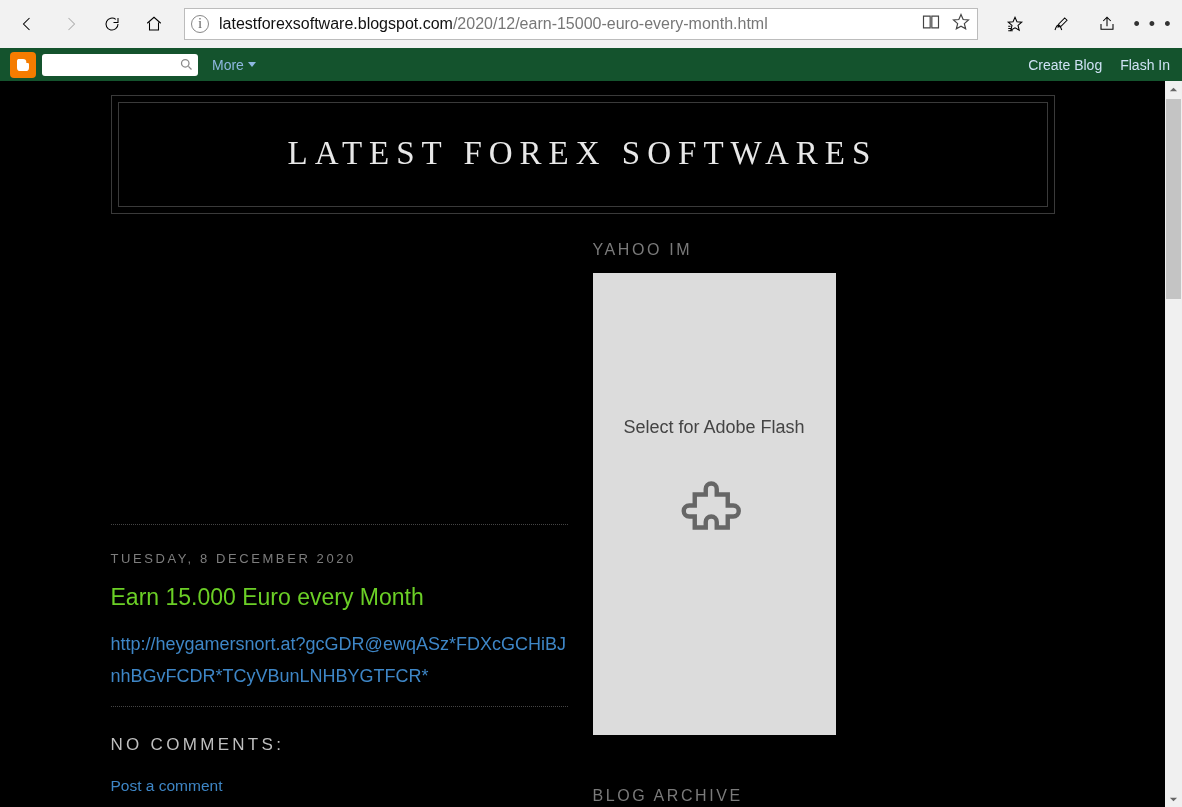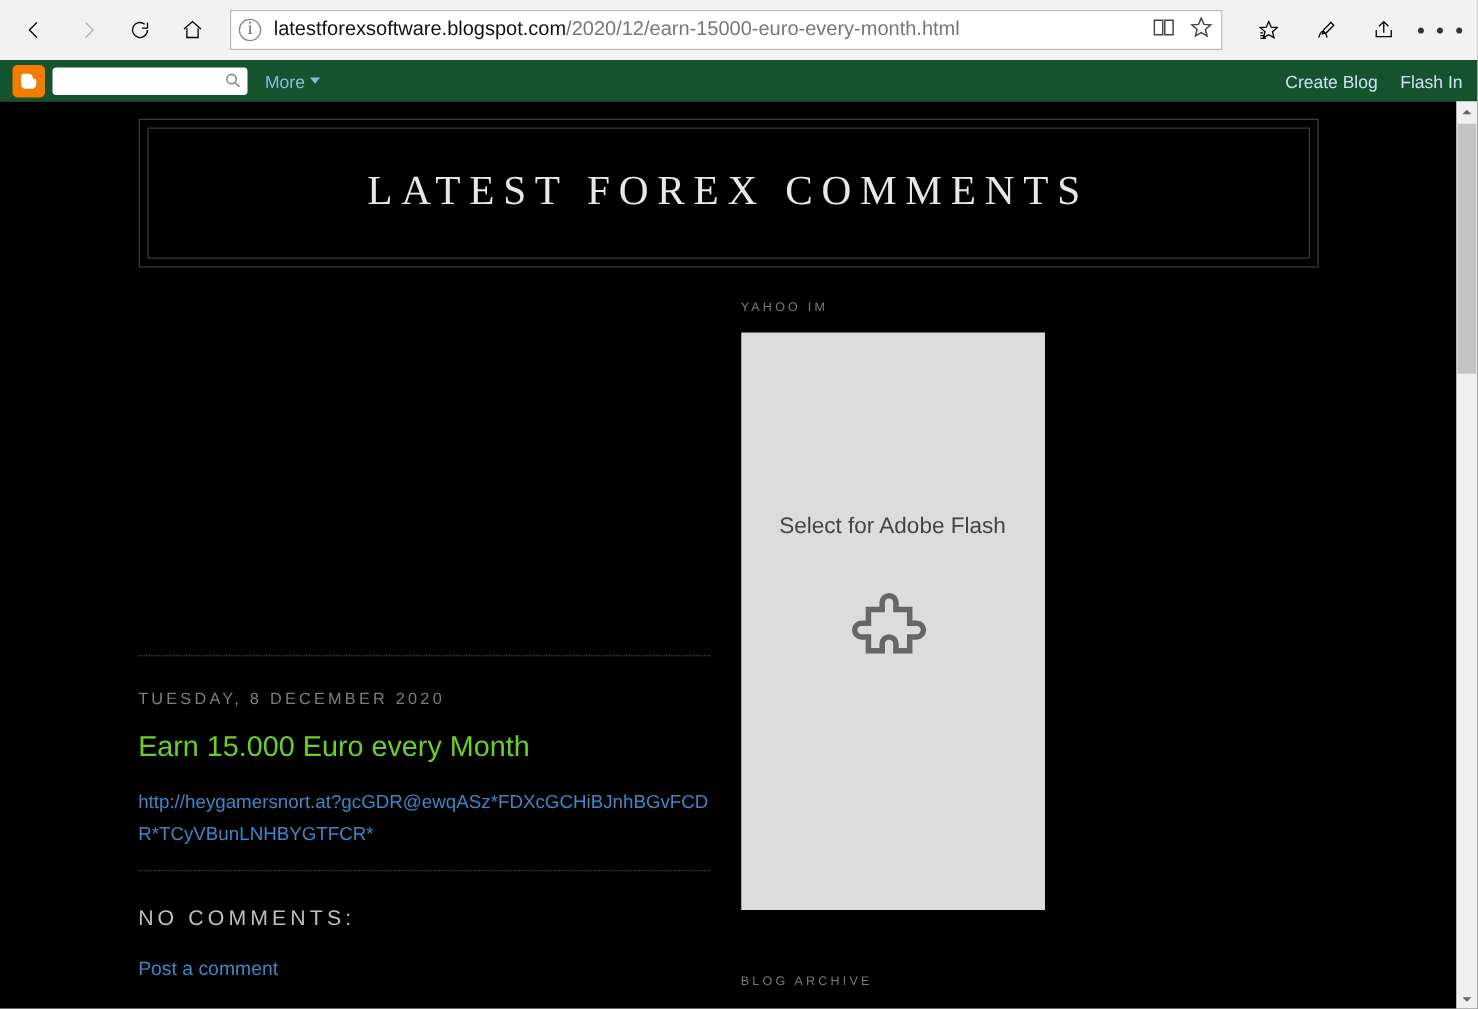--- a/index.html
+++ b/index.html
@@ -40,27 +40,27 @@
 .header-box { border:1px solid #3a3a3a; margin-top:14px; padding:6px; }
 .header-inner { border:1px solid #3a3a3a; padding:32px 10px 34px; text-align:center; }
 .header-inner h1 { font-family:"Trebuchet MS","Palatino Linotype",serif; font-size:33px; letter-spacing:7px; color:#e8e8e8; font-weight:500;}
 .cols { display:flex; margin-top:27px; }
 .main-col { width:457px; margin-left:0; }
 .side-col { margin-left:25px; flex:1; }
 .dot-sep { border-top:1px dotted #444; margin:0; }
 .ad-space { height:283px; }
 .post-date { font-size:13px; letter-spacing:2.6px; color:#7d7d7d; margin:26px 0 18px; text-transform:uppercase;}
 .post-title { font-size:23px; color:#6bcf26; font-weight:400; margin-bottom:18px; font-family:"Trebuchet MS",sans-serif; }
-.post-link { color:#3e86c6; font-size:15px; line-height:1.75; word-break:break-all; display:block; margin-bottom:14px;}
+.post-link { color:#3e86c6; font-size:18px; line-height:1.75; word-break:break-all; display:block; margin-bottom:14px;}
 .post-meta { font-size:11.5px; letter-spacing:1.6px; color:#7a7a7a; text-transform:uppercase; margin-bottom:22px;}
 .post-meta a { color:#72a53f; text-decoration:none;}
 .post-meta .time { color:#72a53f; }
 .comments-h { font-size:17px; letter-spacing:3.3px; color:#bfbfbf; margin:28px 0 22px; font-family:"Trebuchet MS",sans-serif;}
 .post-comment { color:#3e86c6; font-size:15.5px; margin-bottom:28px; display:inline-block;}
-.side-h { font-size:10px; letter-spacing:2.6px; color:#7a7a7a; text-transform:uppercase; margin-bottom:14px;}
+.side-h { font-size:16px; letter-spacing:2.6px; color:#7a7a7a; text-transform:uppercase; margin-bottom:14px;}
 .flash-box { width:243px; height:462px; background:#dcdcdc; display:flex; flex-direction:column; align-items:center; justify-content:flex-start; padding-top:144px; gap:40px;}
 .flash-box .msg { color:#444; font-size:18px; }
 .flash-box svg { width:66px; height:66px; }
 .archive { margin-top:52px; }
 </style>
 </head>
 <body>
 
 <div class="chrome">
   <div class="nav-btn">
@@ -137,21 +137,21 @@
   <div class="bar-spacer"></div>
   <span class="bar-link">Create Blog</span>
   <span class="bar-link">Flash In</span>
 </div>
 
 <div class="viewport">
   <div class="page">
     <div class="container">
       <div class="header-box">
         <div class="header-inner">
-          <h1>LATEST FOREX COMMENTS</h1>
+          <h1>LATEST FOREX SOFTWARES</h1>
         </div>
       </div>
       <div class="cols">
 
         <div class="main-col">
           <div class="ad-space"></div>
           <div class="dot-sep"></div>
           <div class="post-date">TUESDAY, 8 DECEMBER 2020</div>
           <h2 class="post-title">Earn 15.000 Euro every Month</h2>
           <a class="post-link">http://heygamersnort.at?gcGDR@ewqASz*FDXcGCHiBJnhBGvFCDR*TCyVBunLNHBYGTFCR*</a>

